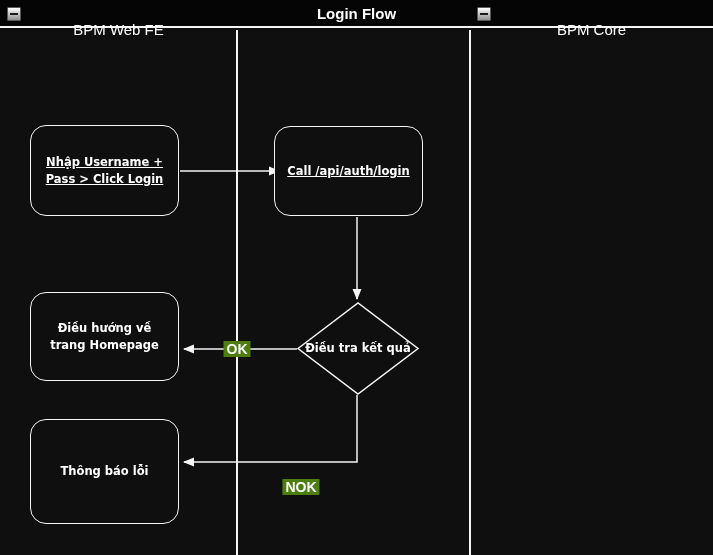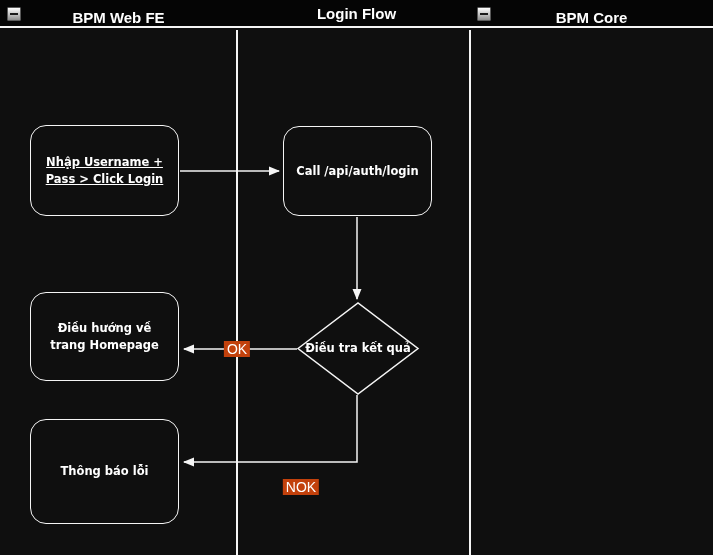--- a/index.html
+++ b/index.html
@@ -20,23 +20,23 @@
     display:flex; align-items:center; justify-content:center;
     color:#fff; font-weight:bold; font-size:15px;
   }
 
   .lane-headers { position:absolute; left:0; top:30; width:713px; height:28px; }
   .lane-header {
     position:absolute; top:0; height:28px; background:#050505;
     border-bottom:2px solid #f5f5f5; box-sizing:border-box;
   }
   .lane-header .lane-label {
-    position:absolute; left:0; top:4px; width:100%; height:26px;
+    position:absolute; left:0; top:16px; width:100%; height:26px;
     display:flex; align-items:center; justify-content:center;
-    color:#fff; font-weight:bold; font-size:15px;
+    color:#fff; font-weight:normal; font-size:15px;
   }
   .lh-1 { left:0;   width:237px; }
   .lh-2 { left:237px; width:233px; }
   .lh-3 { left:470px; width:243px; }
 
   .collapse-btn {
     position:absolute; width:14px; height:14px;
     background:linear-gradient(#ffffff, #8f8f8f);
     border:1px solid #5a5a5a; box-sizing:border-box; border-radius:1px;
   }
@@ -54,35 +54,35 @@
 
   .node {
     position:absolute; box-sizing:border-box;
     border:1.5px solid #f5f5f5; border-radius:16px; background:#0f0f0f;
     display:flex; align-items:center; justify-content:center;
     color:#fff; font-family:"DejaVu Sans", sans-serif;
     font-weight:bold; font-size:11.5px; text-align:center; line-height:1.4;
   }
   .node .node-label { max-width:128px; }
   .n-input    { left:30px;  top:125px; width:149px; height:91px;text-decoration:underline; }
-  .n-call     { left:283px; top:126px; width:149px; height:90px; }
+  .n-call     { left:274px; top:126px; width:149px; height:90px;text-decoration:underline; }
   .n-redirect { left:30px;  top:292px; width:149px; height:89px; }
   .n-error    { left:30px;  top:419px; width:149px; height:105px; }
 
   .decision-label {
     position:absolute; left:293px; top:335px; width:130px; height:26px;
     display:flex; align-items:center; justify-content:center;
     color:#fff; font-family:"DejaVu Sans", sans-serif;
     font-weight:bold; font-size:11.5px; text-align:center;
   }
 
   .edge-label {
     position:absolute; transform:translate(-50%,-50%);
-    background:#c2410c; color:#fff; padding:0 3px;
-    font-size:14px; font-weight:normal; white-space:nowrap;
+    background:#4d7c0f; color:#fff; padding:0 3px;
+    font-size:14px; font-weight:bold; white-space:nowrap;
   }
   .el-ok  { left:237px; top:349px; }
   .el-nok { left:301px; top:463px;margin-top:24px; }
 </style>
 </head>
 <body>
 
 <div class="canvas">
 
   <div class="top-edge"></div>

